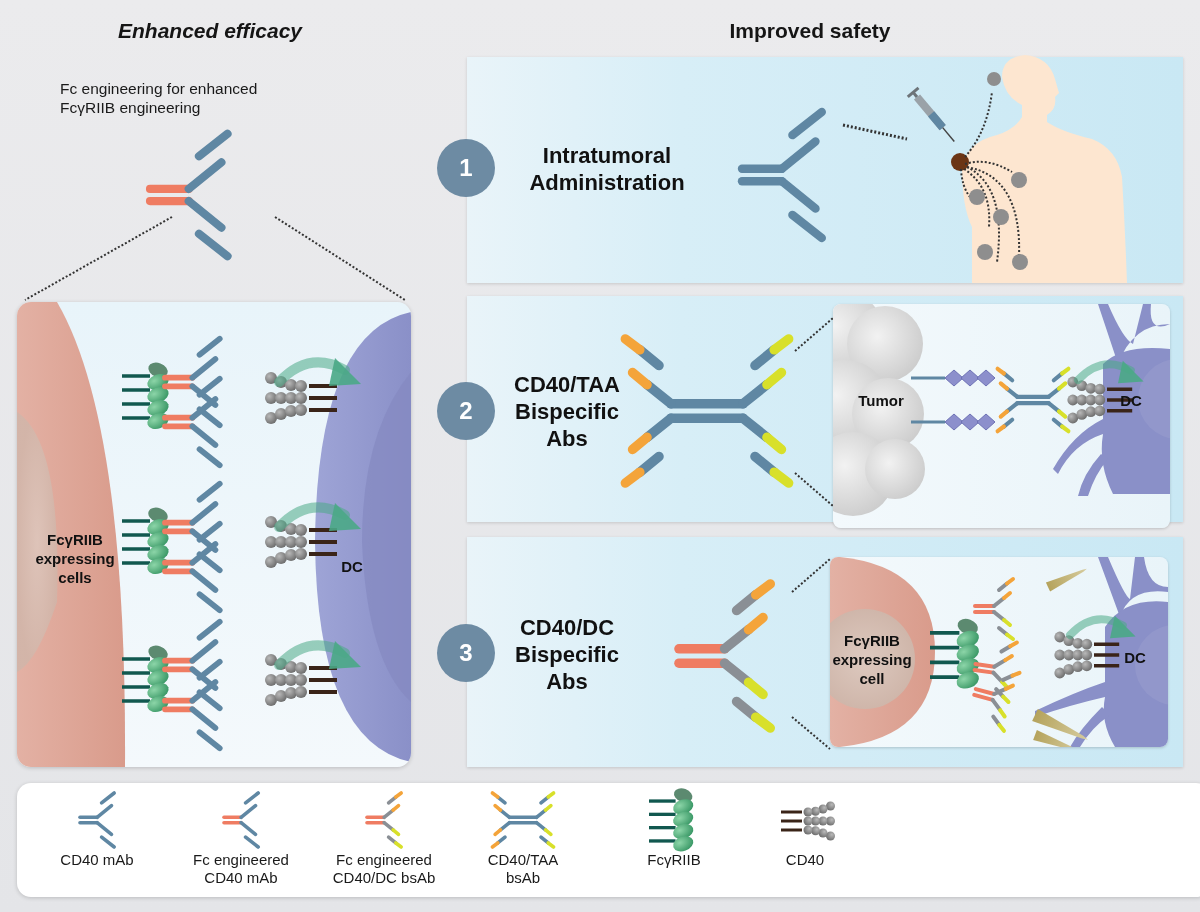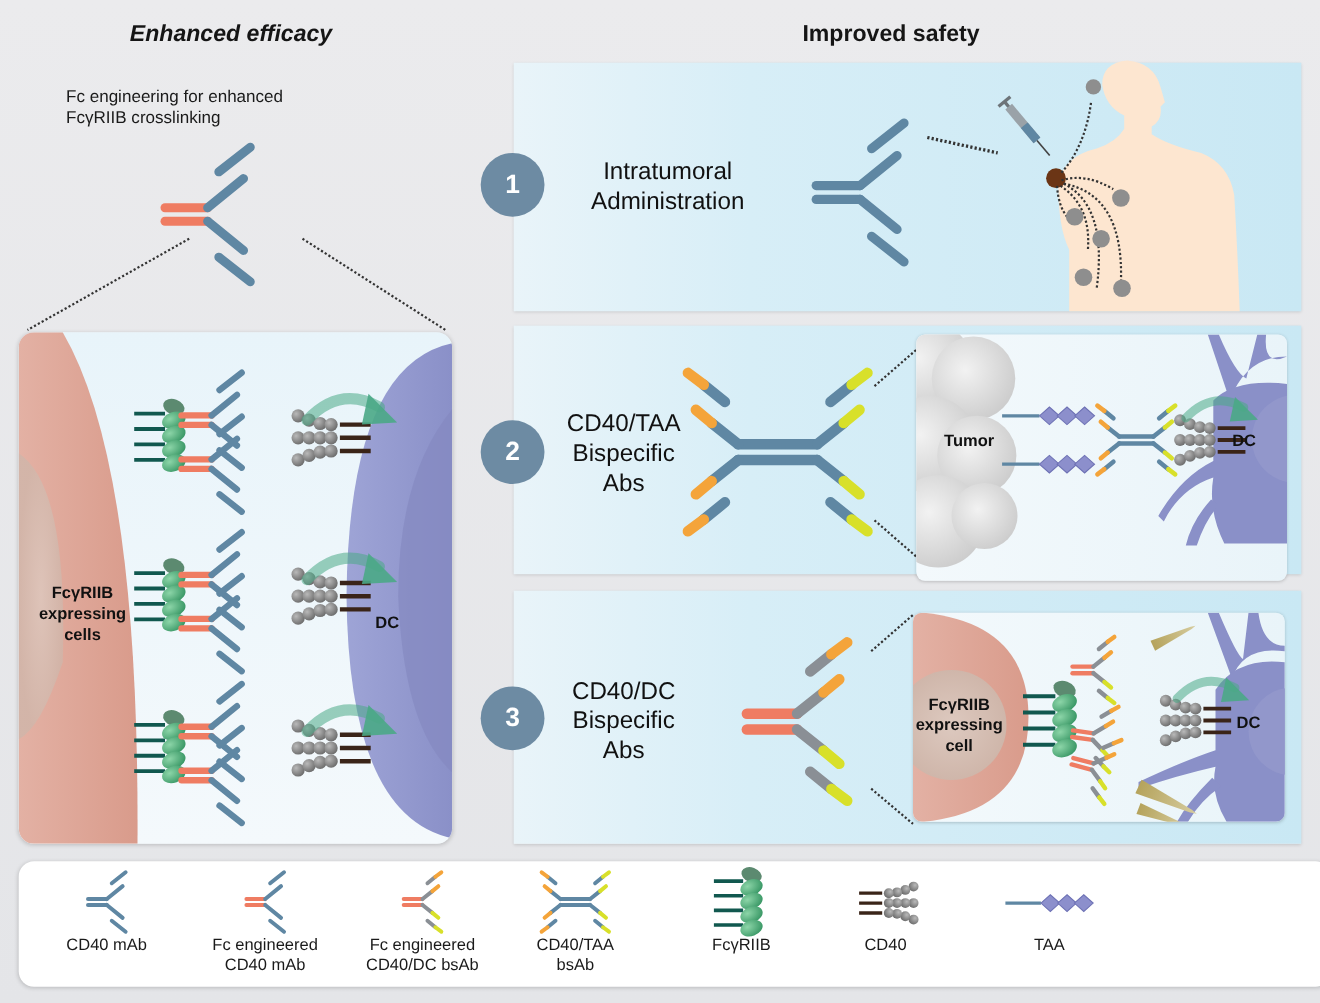--- a/index.html
+++ b/index.html
@@ -22,21 +22,21 @@
     position: absolute;
     background: linear-gradient(90deg, #e9f4f9 0%, #d7eef7 30%, #c9e8f4 100%);
     box-shadow: 0 1px 3px rgba(0,0,0,0.15);
   }
   .badge {
     position: absolute; width: 58px; height: 58px; border-radius: 50%;
     background: #6d8ba3; color: #fff; font-weight: bold; font-size: 24px;
     display: flex; align-items: center; justify-content: center;
   }
   .panel-label {
-    position: absolute; font-weight: normal; font-size: 22px; color: #111;
+    position: absolute; font-weight: bold; font-size: 22px; color: #111;
     text-align: center; line-height: 27px;
   }
   .inset {
     position: absolute; border-radius: 8px; overflow: hidden;
     background: linear-gradient(90deg, #f3f9fc 0%, #e9f4f9 100%);
     box-shadow: 0 1px 3px rgba(0,0,0,0.18);
   }
   .left-panel {
     position: absolute; left: 17px; top: 302px; width: 394px; height: 465px;
     border-radius: 14px; overflow: hidden;
@@ -194,21 +194,21 @@
       <polygon points="56,-4 82,22 50,24" fill="#4aa986" opacity="0.9"></polygon>
     </g>
   </defs>
 </svg>
 
 <div class="heading" style="left:60px; top:19px; width:300px;font-style:italic;">Enhanced efficacy</div>
 <div class="heading" style="left:660px; top:19px; width:300px;">Improved safety</div>
 
 <div class="subheading" style="left:60px; top:79px; width:300px;">
   <div>Fc engineering for enhanced</div>
-  <div>FcγRIIB crosslinking</div>
+  <div>FcγRIIB engineering</div>
 </div>
 
 <svg class="abs" style="left:0; top:0;" width="420" height="310">
   <g transform="translate(150,195) scale(1.02)">
     <use href="#mab-red"></use>
   </g>
   <line x1="172" y1="217" x2="25" y2="300" stroke="#333" stroke-width="2" stroke-dasharray="2,2"></line>
   <line x1="275" y1="217" x2="405" y2="300" stroke="#333" stroke-width="2" stroke-dasharray="2,2"></line>
 </svg>
 
@@ -509,24 +509,13 @@
     <svg width="70" height="50">
         <g transform="translate(62,26) scale(-0.75,0.75)">
           <use href="#cd40"></use>
         </g>
       </svg>
     <div class="legend-label">
         <div>CD40</div>
         <div></div>
       </div>
   </div>
-  <div class="legend-item" style="left:867px;">
-    <svg width="70" height="50">
-        <g transform="translate(-5,26) scale(0.95)">
-          <use href="#taa"></use>
-        </g>
-      </svg>
-    <div class="legend-label">
-        <div>TAA</div>
-        <div></div>
-      </div>
-  </div>
 </div>
 
 </body></html>

